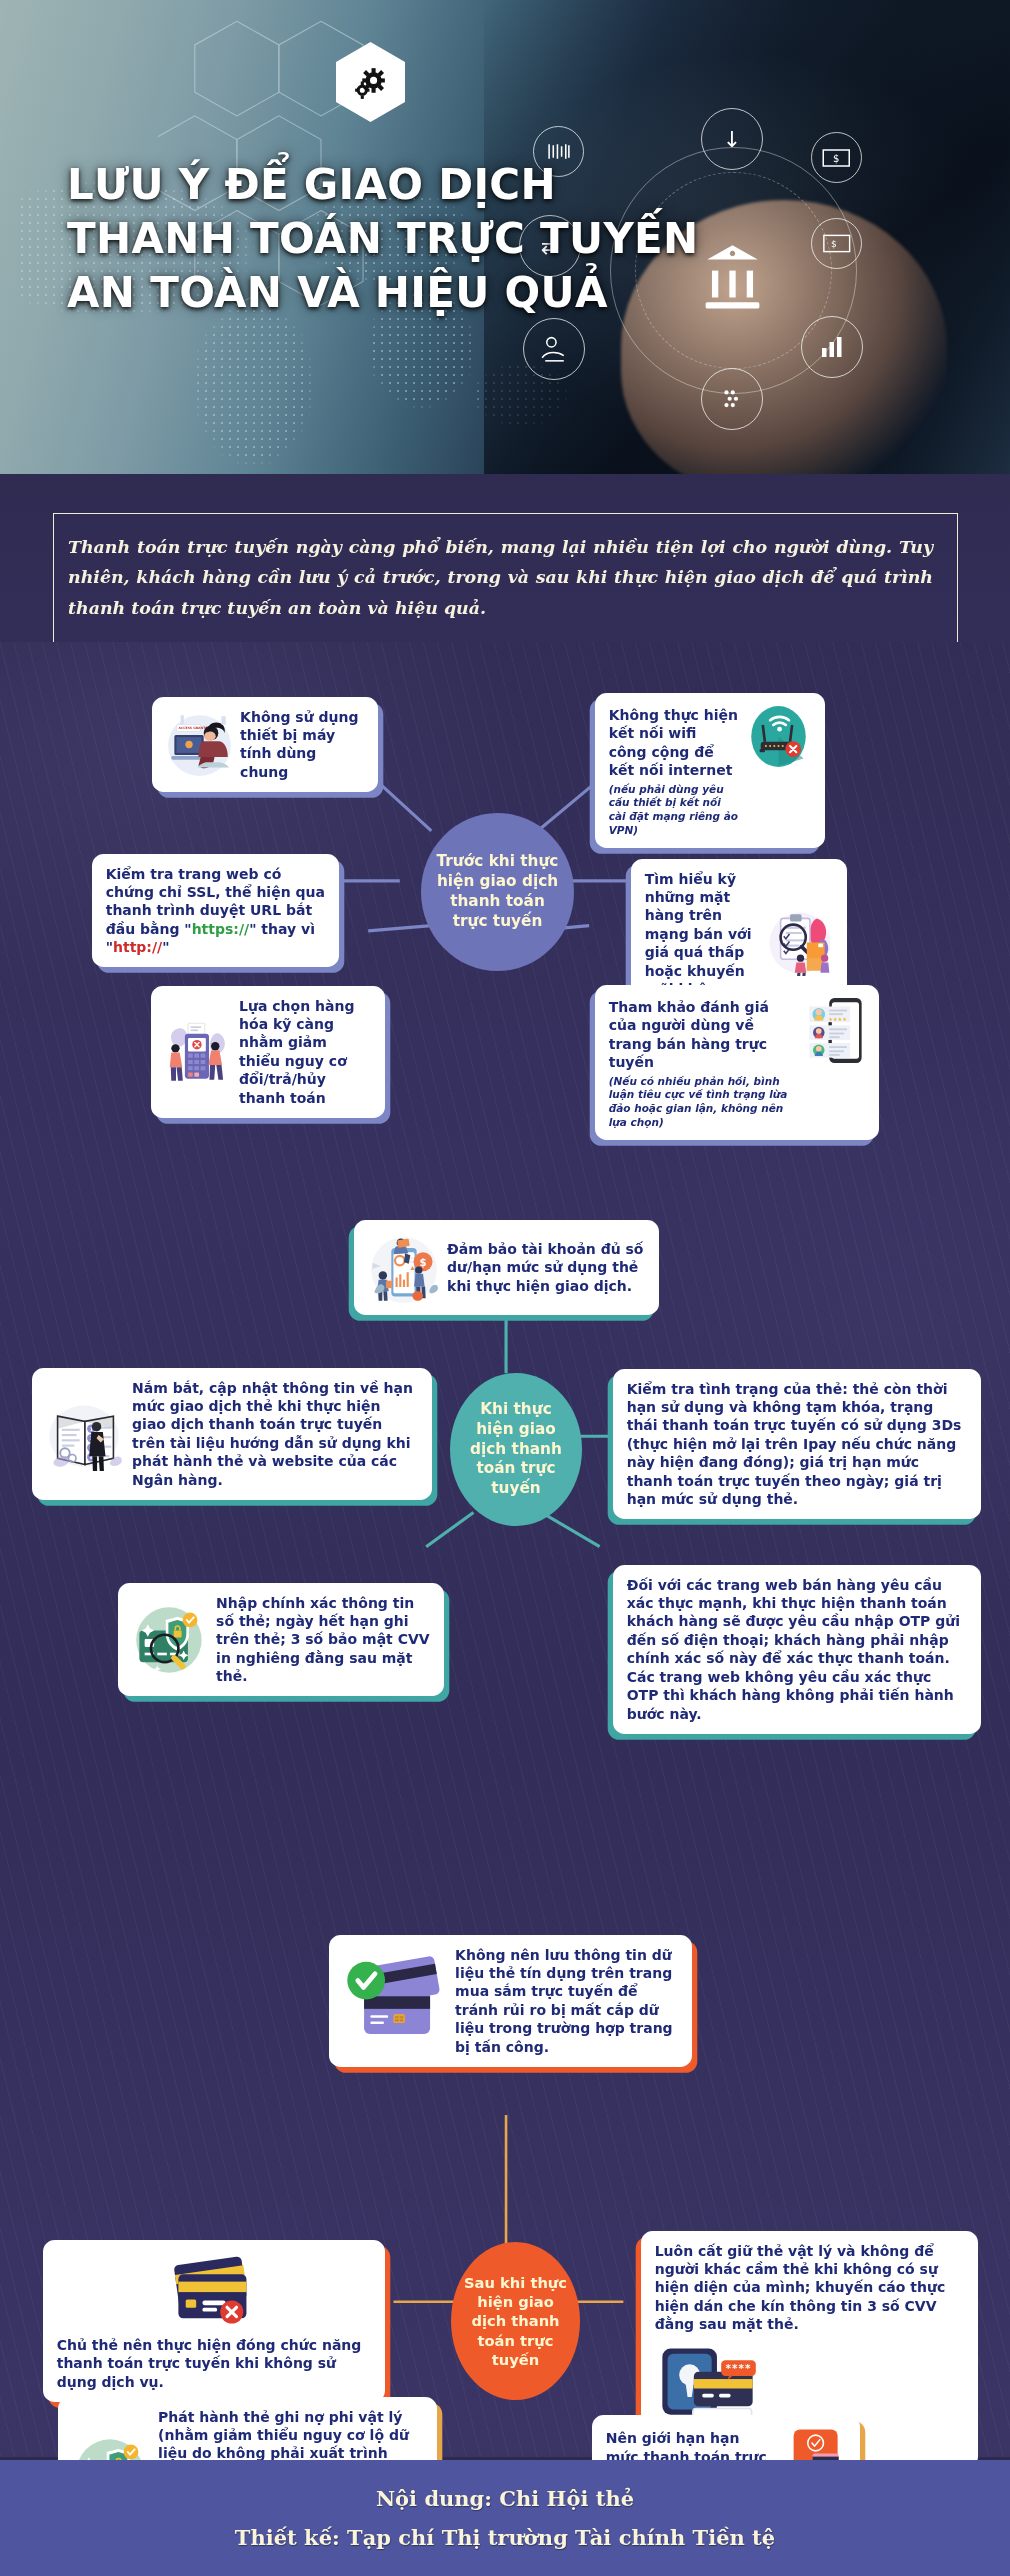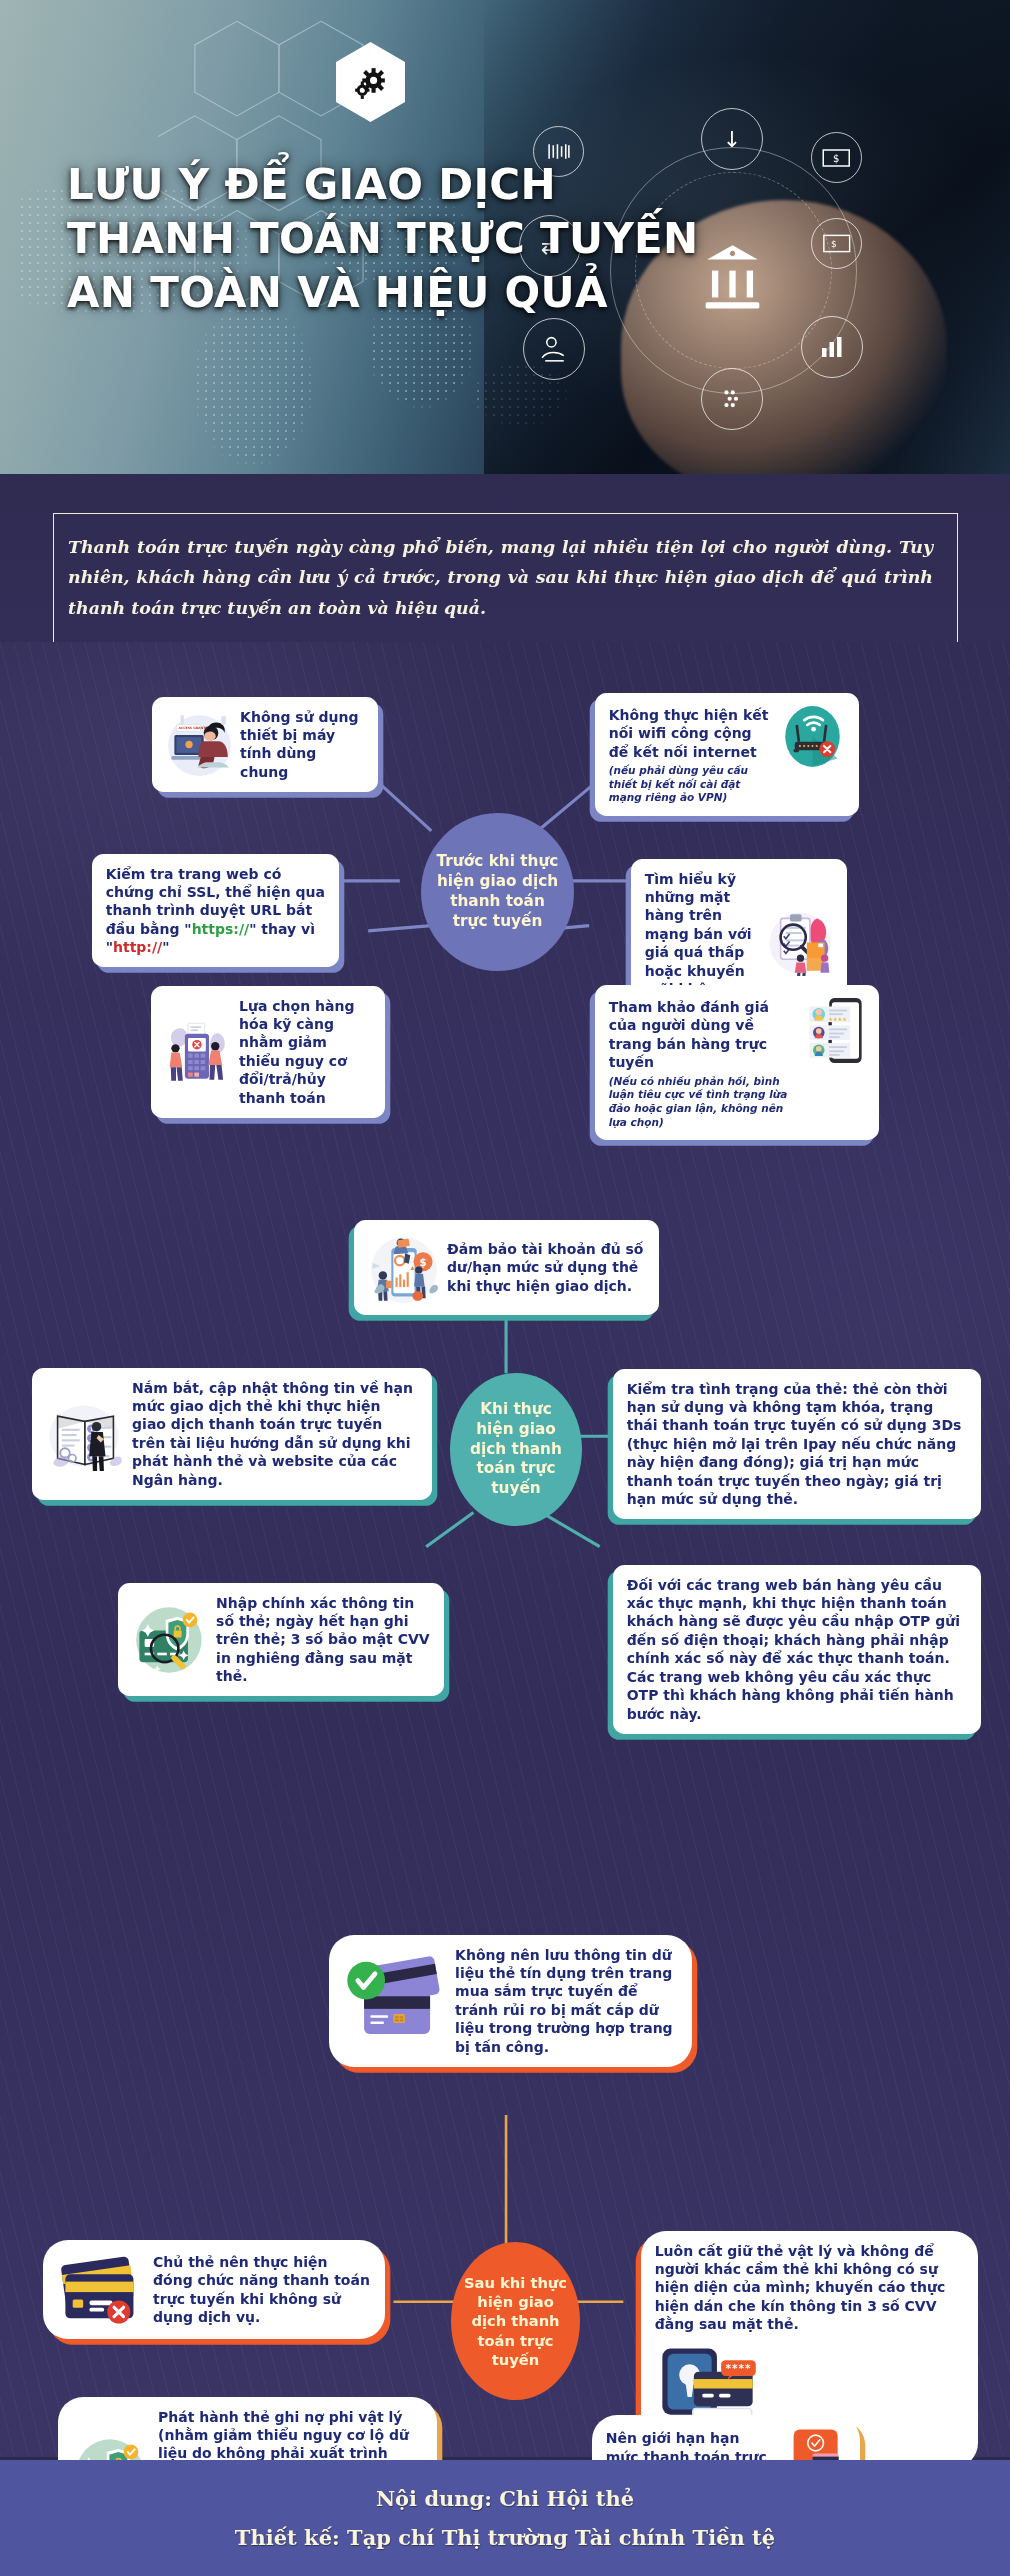--- a/index.html
+++ b/index.html
@@ -154,21 +154,21 @@
     font-style: italic;
     font-weight: 600;
     line-height: 1.3;
     margin-top: 3.2px;
   }
   
   .sec1 .card { box-shadow: 5.3px 5.8px 0 0 #7c86c4; }
   .sec1 .card.rev { box-shadow: -5.3px 5.8px 0 0 #7c86c4; }
   .sec2 .card { box-shadow: 5.3px 5.8px 0 0 #3fa6a4; }
   .sec2 .card.rev { box-shadow: -5.3px 5.8px 0 0 #3fa6a4; }
-  .sec3 .card { box-shadow: 5.3px 5.8px 0 0 #ef5a2b; border-radius: 25px; }
+  .sec3 .card { box-shadow: 5.3px 5.8px 0 0 #ef5a2b; }
   .sec3 .card.rev { box-shadow: -5.3px 5.8px 0 0 #ef5a2b; }
   .sec3 .card.gold { box-shadow: 5.3px 5.8px 0 0 #e8a64a; }
 
   .hub {
     position: absolute;
     border-radius: 50%;
     display: flex; align-items: center; justify-content: center;
     text-align: center;
     color: #fdf6cf;
     font-weight: 800;
@@ -355,21 +355,21 @@
         <path d="M72 56h28c12 0 18 14 18 30H62c0-16 4-30 10-30z" fill="#8e3a41"></path>
         <path d="M96 20c12 0 18 8 16 20-2-7-8-10-16-10s-14 3-16 10c-2-12 4-20 16-20z" fill="#15151d"></path>
         <path d="M106 8h8v16h-8z" fill="#d7dff0"></path>
         <path d="M28 6h6v18h-6z" fill="#d7dff0"></path>
         <path d="M98 96c10 0 18 4 22 10H60c4-6 14-10 18-10z" fill="#bcd0d8"></path>
       </svg>
     </div>
     <div class="txt">Không sử dụng thiết bị máy tính dùng chung</div>
   </div>
 
-  <div class="card rev" style="left:595px;top:693px;width:264px;align-items:flex-start;">
+  <div class="card rev" style="left:595px;top:693px;width:230px;align-items:flex-start;">
     <div class="txt" style="padding-top:2.1px">
       <span>Không thực hiện kết nối wifi công cộng để kết nối internet</span>
       <span class="note">(nếu phải dùng yêu cầu thiết bị kết nối cài đặt mạng riêng ảo VPN)</span>
     </div>
     <div class="ill">
       <svg width="65" height="65" viewBox="0 0 124 124">
         <ellipse cx="62" cy="62" rx="52" ry="58" fill="#2aa8a0"></ellipse>
         <path d="M62 62 L110 104 L62 118 Z" fill="#1f8c86" opacity=".55"></path>
         <g fill="none" stroke="#fff" stroke-width="5" stroke-linecap="round">
           <path d="M52 40a18 18 0 0 1 24 0"></path>
@@ -692,21 +692,21 @@
               <rect x="52" y="132" width="34" height="5" rx="2"></rect>
               <rect x="52" y="144" width="26" height="5" rx="2"></rect>
             </g>
         <circle cx="44" cy="66" r="36" fill="#35b14e"></circle>
         <path d="M28 66l11 13 22-26" stroke="#fff" stroke-width="9" fill="none" stroke-linecap="round" stroke-linejoin="round"></path>
       </svg>
     </div>
     <div class="txt">Không nên lưu thông tin dữ liệu thẻ tín dụng trên trang mua sắm trực tuyến để tránh rủi ro bị mất cắp dữ liệu trong trường hợp trang bị tấn công.</div>
   </div>
 
-  <div class="card" style="left:43px;top:2240px;width:342px;">
+  <div class="card" style="left:43px;top:2240px;width:342px;flex-direction:column;">
     <div class="ill">
       <svg width="89" height="78" viewBox="0 0 170 148">
         <rect x="12" y="18" width="130" height="82" rx="9" fill="#2a2a5e" transform="rotate(-8 77 59)"></rect>
         <rect x="10" y="36" width="132" height="18" fill="#f2c236" transform="rotate(-8 76 45)"></rect>
         <rect x="16" y="44" width="130" height="84" rx="9" fill="#2a2a5e"></rect>
         <rect x="16" y="58" width="130" height="20" fill="#f2c236"></rect>
         <rect x="30" y="92" width="20" height="16" rx="3" fill="#f2c236"></rect>
         <g fill="#fff">
               <rect x="62" y="94" width="44" height="9" rx="4"></rect>
               <rect x="62" y="108" width="28" height="7" rx="3"></rect>

